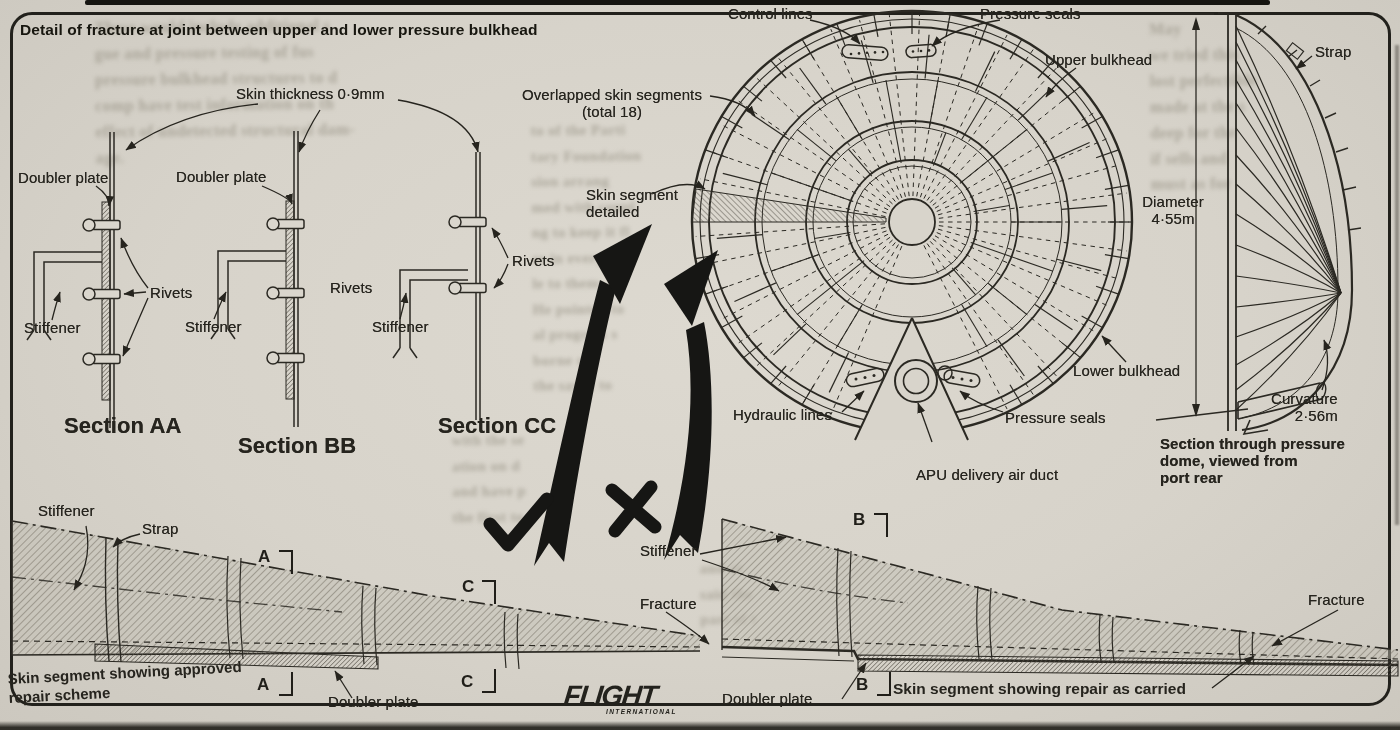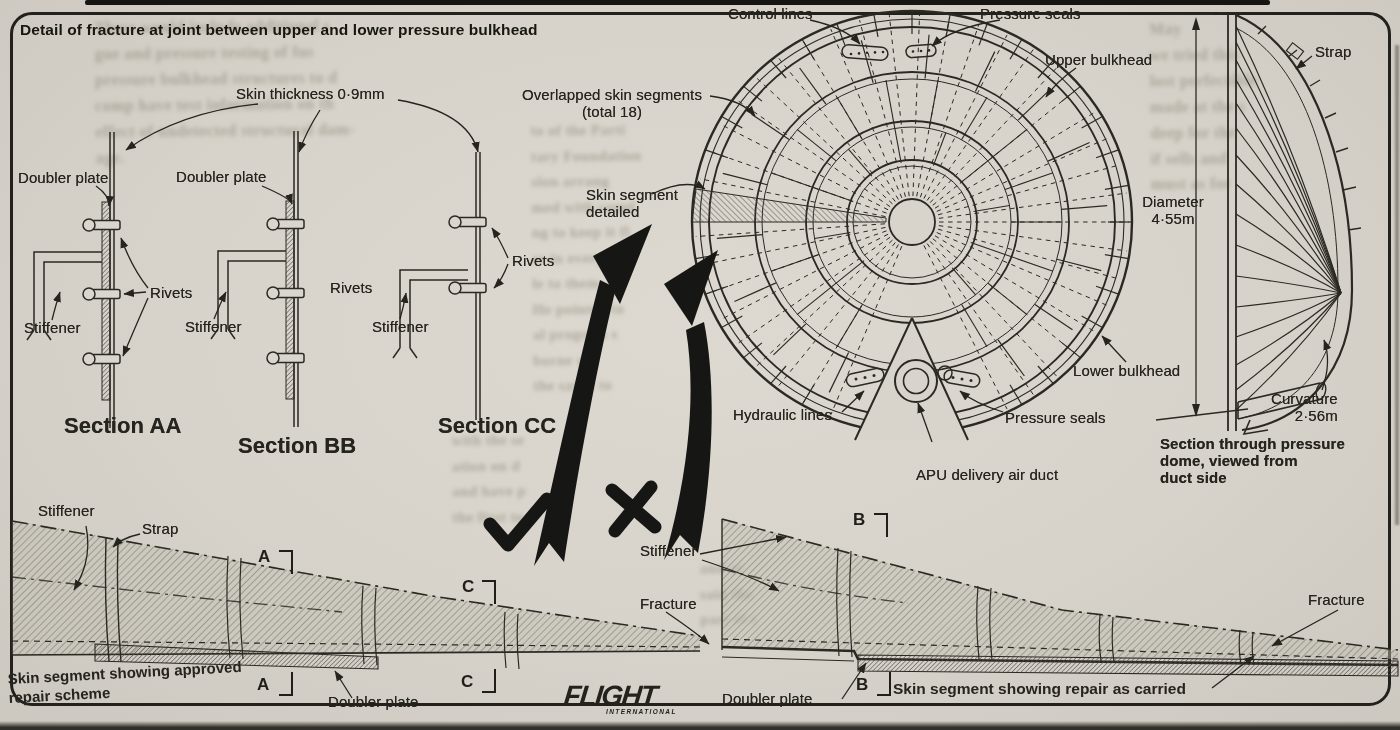--- a/index.html
+++ b/index.html
@@ -433,21 +433,21 @@
     <div>Diameter</div>
       <div>4·55m</div>
   </div>
   <div class="lbl" style="left:1271px;top:391px;text-align:right;">
     <div>Curvature</div>
       <div>2·56m</div>
   </div>
   <div class="lbl b" style="left:1160px;top:436px;">
     <div>Section through pressure</div>
       <div>dome, viewed from</div>
-      <div>duct side</div>
+      <div>port rear</div>
   </div>
 
   <div class="lbl" style="left:38px;top:503px;">Stiffener</div>
   <div class="lbl" style="left:142px;top:521px;">Strap</div>
   <div class="lbl" style="left:328px;top:694px;">Doubler plate</div>
   <div class="capL">
     <div>Skin segment showing approved</div>
       <div>repair scheme</div>
   </div>
 

